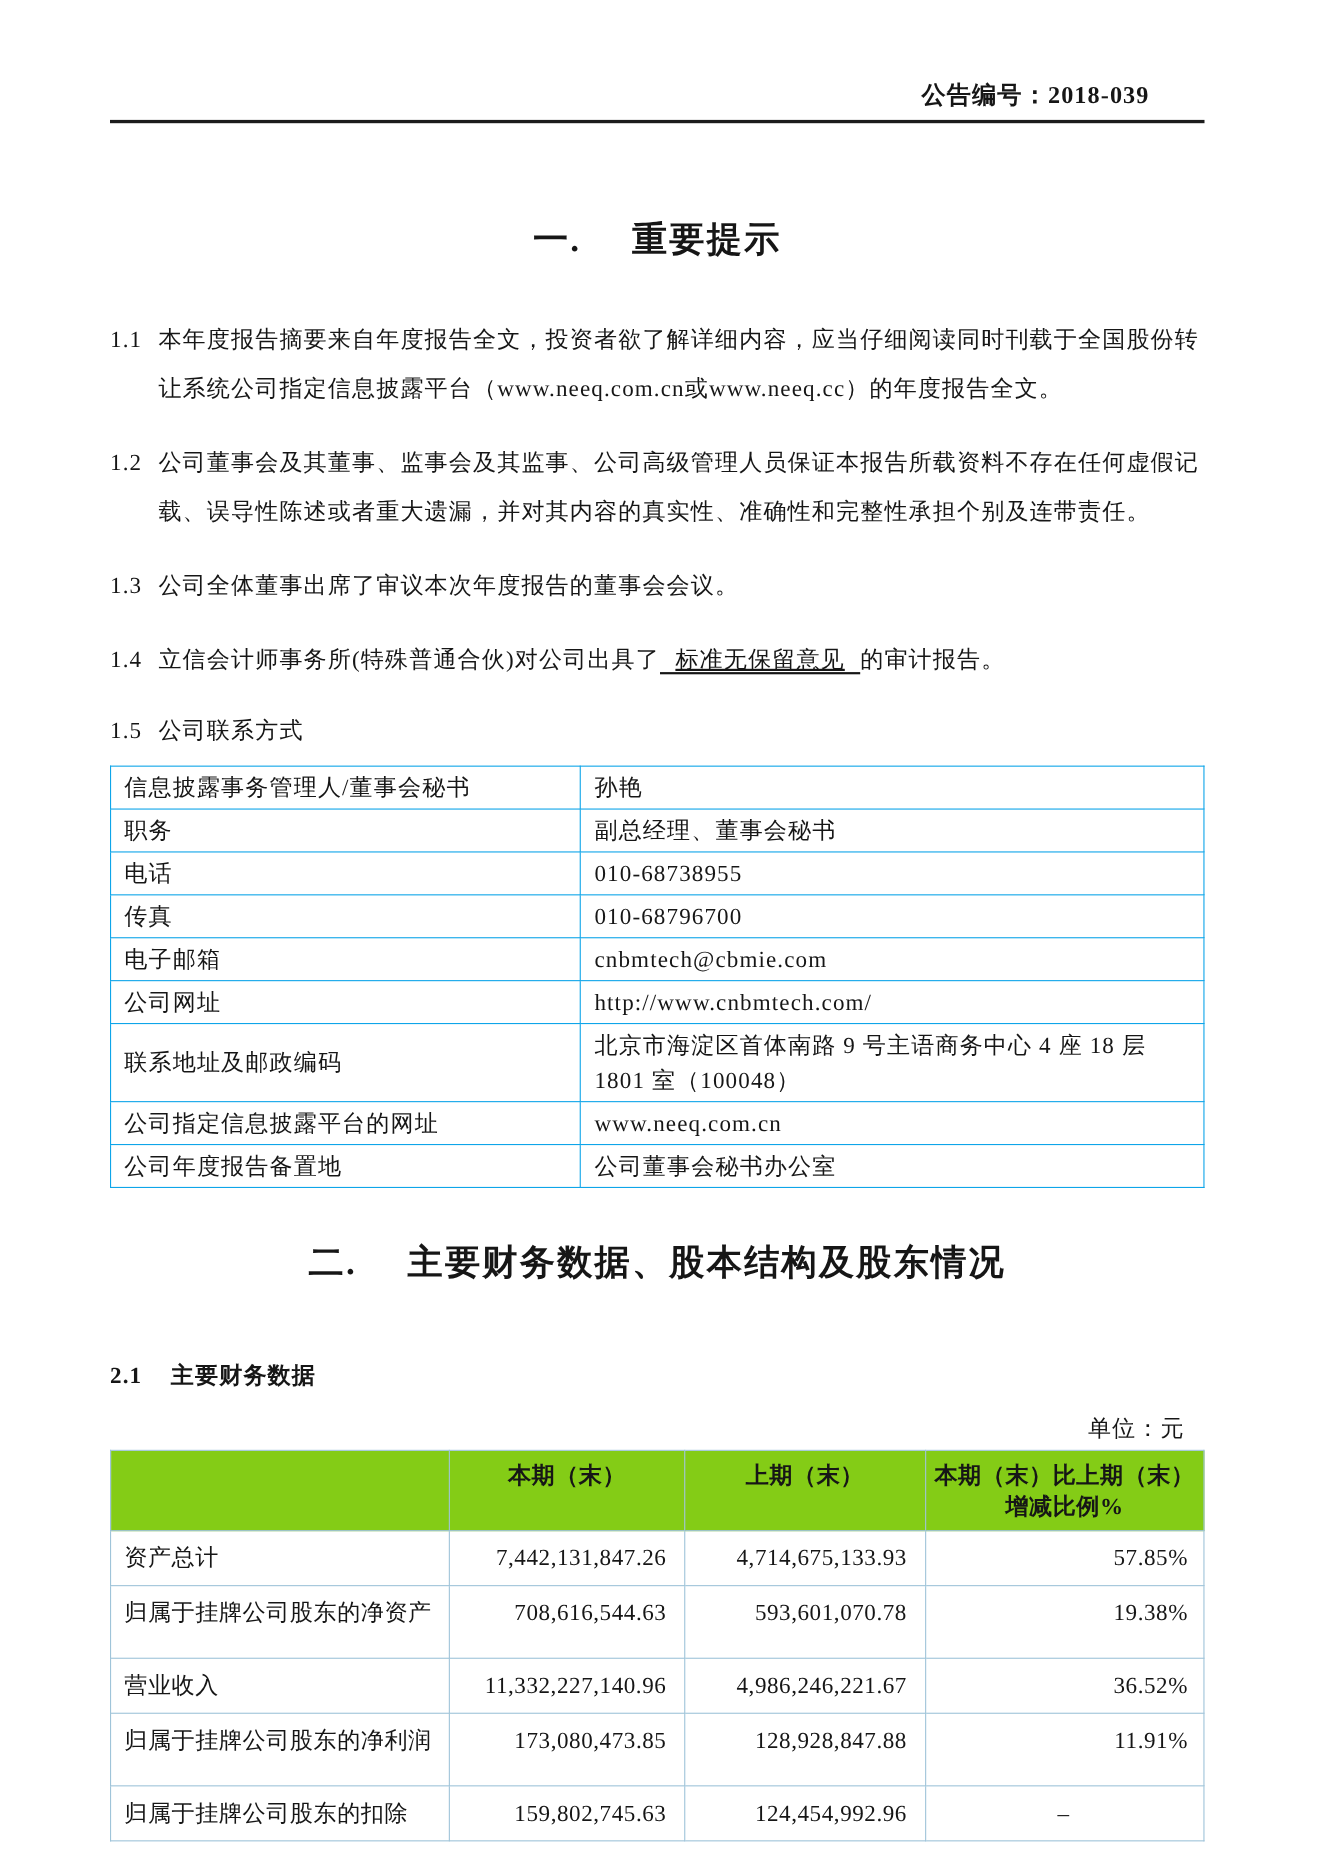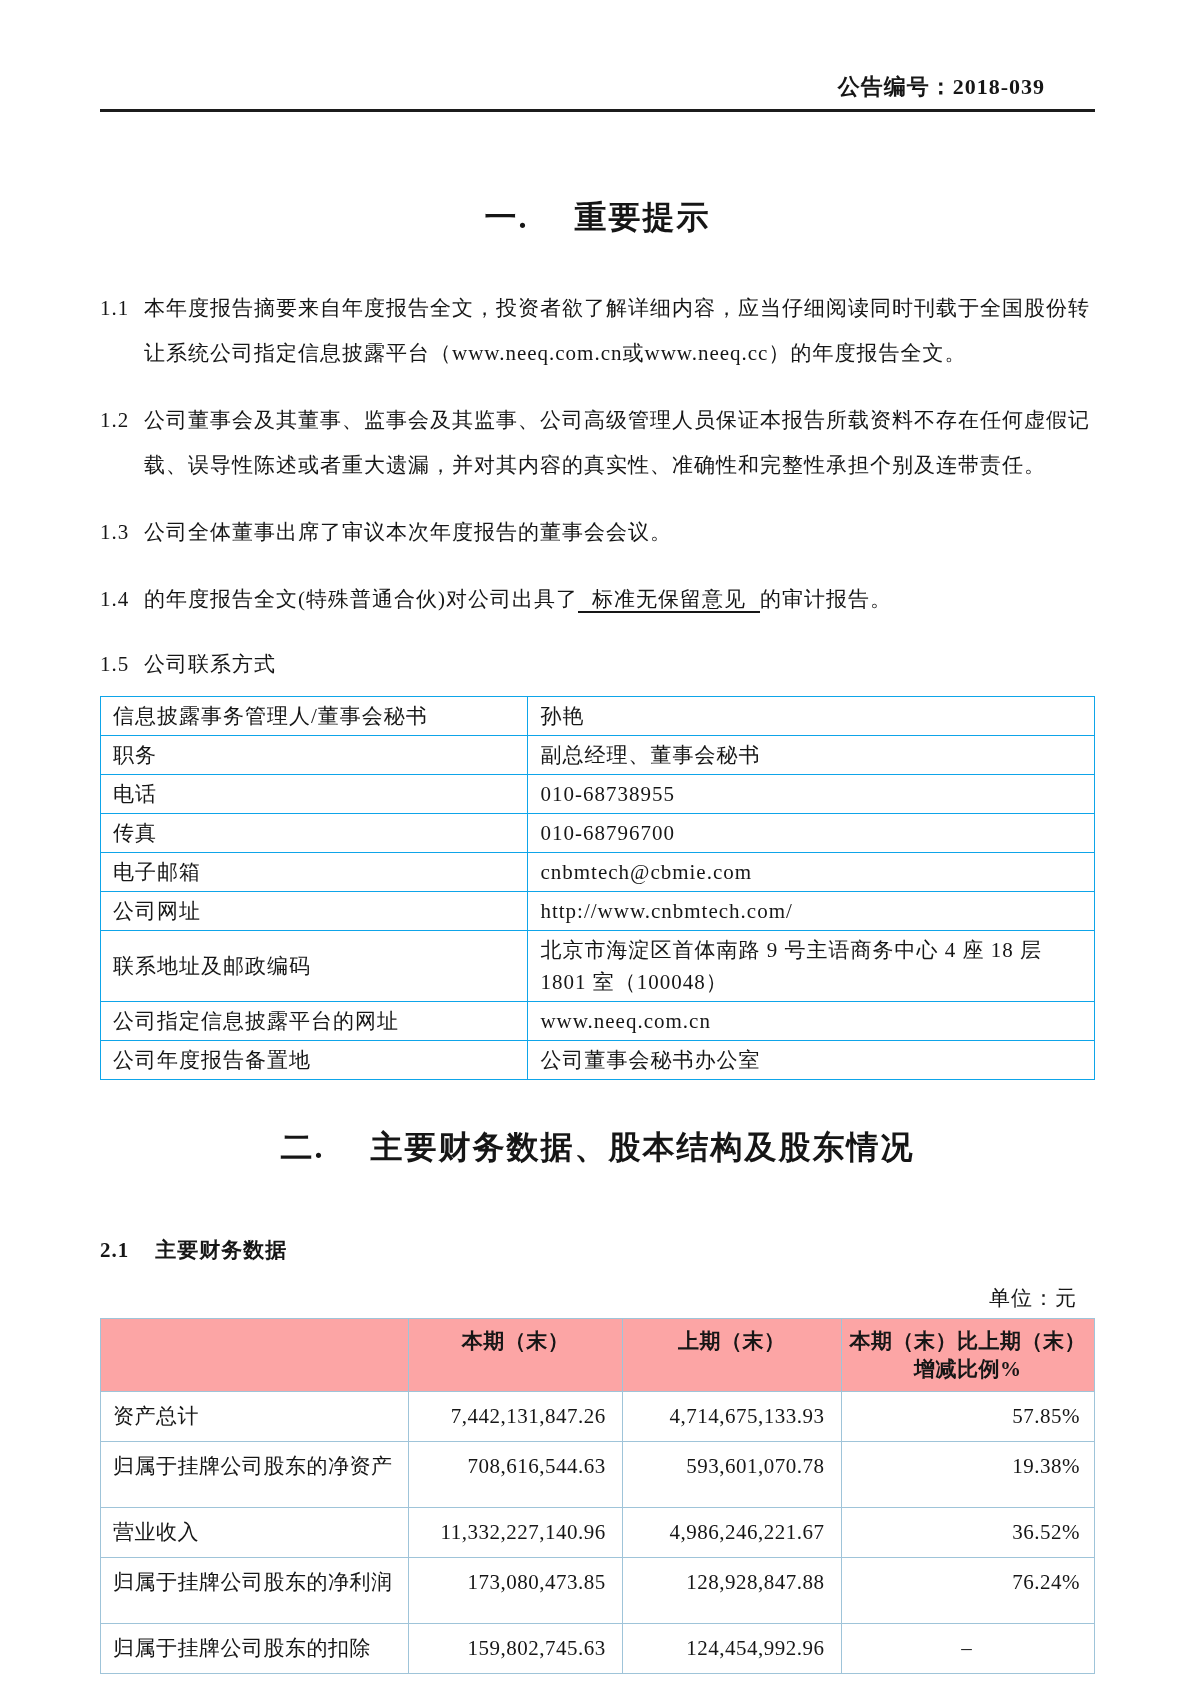--- a/index.html
+++ b/index.html
@@ -26,20 +26,21 @@
   .sec-title .num{margin-right:46px;}
   .sec-title2{margin:46px 0 0 0;}
 
   
   .para{display:flex;font-size:21px;line-height:45px;margin:0 0 22px 0;}
   .para .pnum{width:44px;flex:0 0 44px;}
   .para .ptext{flex:1;}
   .u-seg{
     border-bottom:2px solid #161616;
     padding:0 14px;
+    text-decoration:underline;
   }
   .para-15{margin:10px 0 12px 0;line-height:40px;}
 
   
   table{border-collapse:collapse;width:100%;}
   .contact-table{font-size:21px;}
   .contact-table td{
     border:1px solid #0ea5e9;
     padding:3px 12px;line-height:32px;vertical-align:middle;
   }
@@ -50,21 +51,21 @@
   .sub-heading{font-size:21px;font-weight:bold;margin:66px 0 0 0;}
   .sub-heading .snum{margin-right:26px;}
   .unit-note{text-align:right;font-size:21px;margin:20px 0 6px 0;padding-right:18px;}
 
   
   .fin-table{font-size:21px;letter-spacing:0.5px;}
   .fin-table th,.fin-table td{
     border:1px solid #9fc4d9;vertical-align:top;
   }
   .fin-table th{
-    background:#fca5a5;font-weight:bold;text-align:center;
+    background:#84cc16;font-weight:bold;text-align:center;
     padding:8px 8px;line-height:28px;
   }
   .fin-table td{padding:6px 12px;line-height:37px;}
   .col-metric{width:31%;}
   .col-cur{width:21.5%;}
   .col-prev{width:22%;}
   .col-chg{width:25.5%;}
   .fin-table td.t-label{text-align:left;}
   .fin-table td.t-num{text-align:right;padding-right:16px;}
   .fin-table td.t-chg{text-align:right;padding-right:14px;}
@@ -93,21 +94,21 @@
     <div class="ptext">公司董事会及其董事、监事会及其监事、公司高级管理人员保证本报告所载资料不存在任何虚假记载、误导性陈述或者重大遗漏，并对其内容的真实性、准确性和完整性承担个别及连带责任。</div>
   </div>
 
   <div class="para">
     <span class="pnum">1.3</span>
     <div class="ptext">公司全体董事出席了审议本次年度报告的董事会会议。</div>
   </div>
 
   <div class="para">
     <span class="pnum">1.4</span>
-    <div class="ptext"><span>的年度报告全文(特殊普通合伙)对公司出具了</span><span class="u-seg">标准无保留意见</span><span>的审计报告。</span></div>
+    <div class="ptext"><span>立信会计师事务所(特殊普通合伙)对公司出具了</span><span class="u-seg">标准无保留意见</span><span>的审计报告。</span></div>
   </div>
 
   <div class="para para-15">
     <span class="pnum">1.5</span>
     <div class="ptext">公司联系方式</div>
   </div>
 
   <table class="contact-table">
     <tbody>
       <tr>
@@ -184,21 +185,21 @@
       <tr>
         <td class="t-label">营业收入</td>
         <td class="t-num">11,332,227,140.96</td>
         <td class="t-num">4,986,246,221.67</td>
         <td class="t-chg">36.52%</td>
       </tr>
       <tr class="tall">
         <td class="t-label">归属于挂牌公司股东的净利润</td>
         <td class="t-num">173,080,473.85</td>
         <td class="t-num">128,928,847.88</td>
-        <td class="t-chg">76.24%</td>
+        <td class="t-chg">11.91%</td>
       </tr>
       <tr>
         <td class="t-label">归属于挂牌公司股东的扣除</td>
         <td class="t-num">159,802,745.63</td>
         <td class="t-num">124,454,992.96</td>
         <td class="t-chg t-chg-dash">–</td>
       </tr>
     </tbody>
   </table>
 

